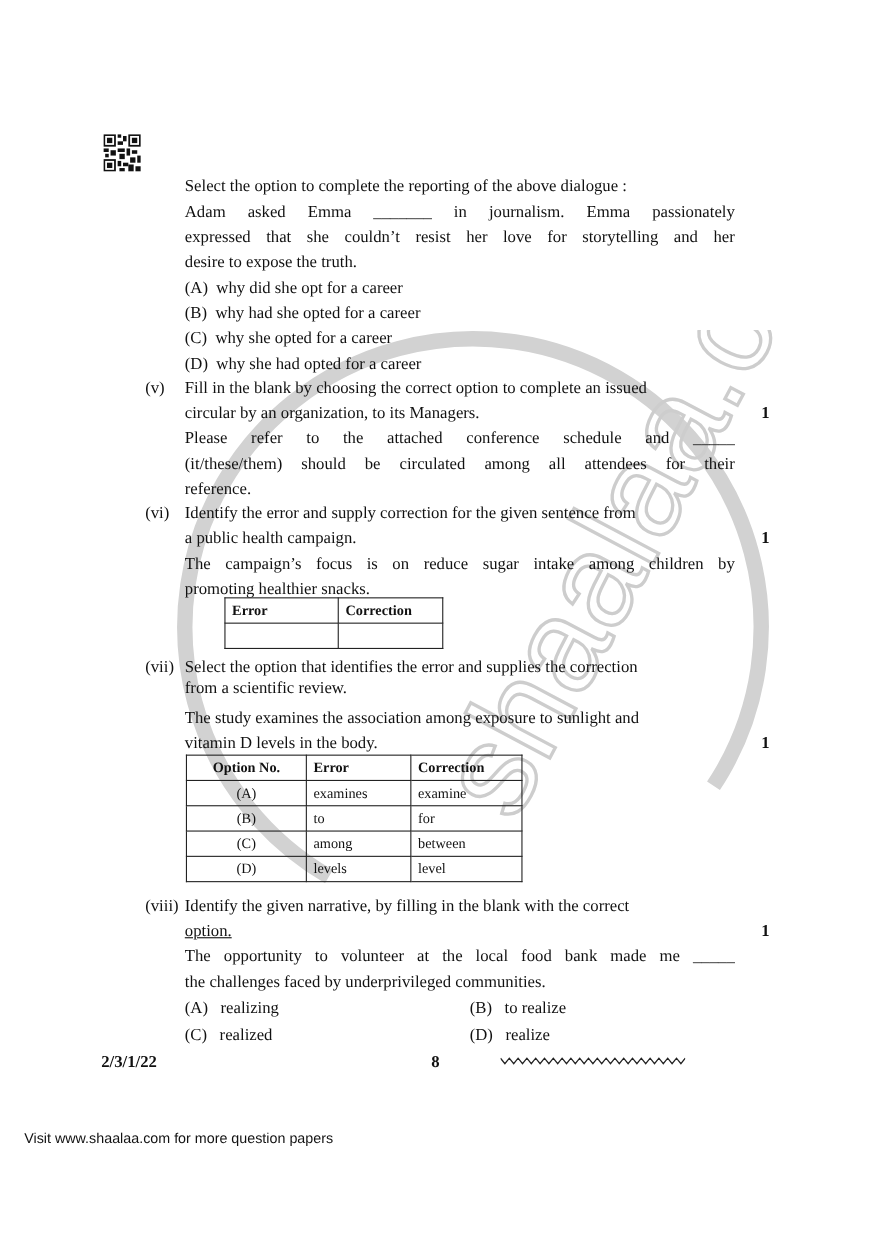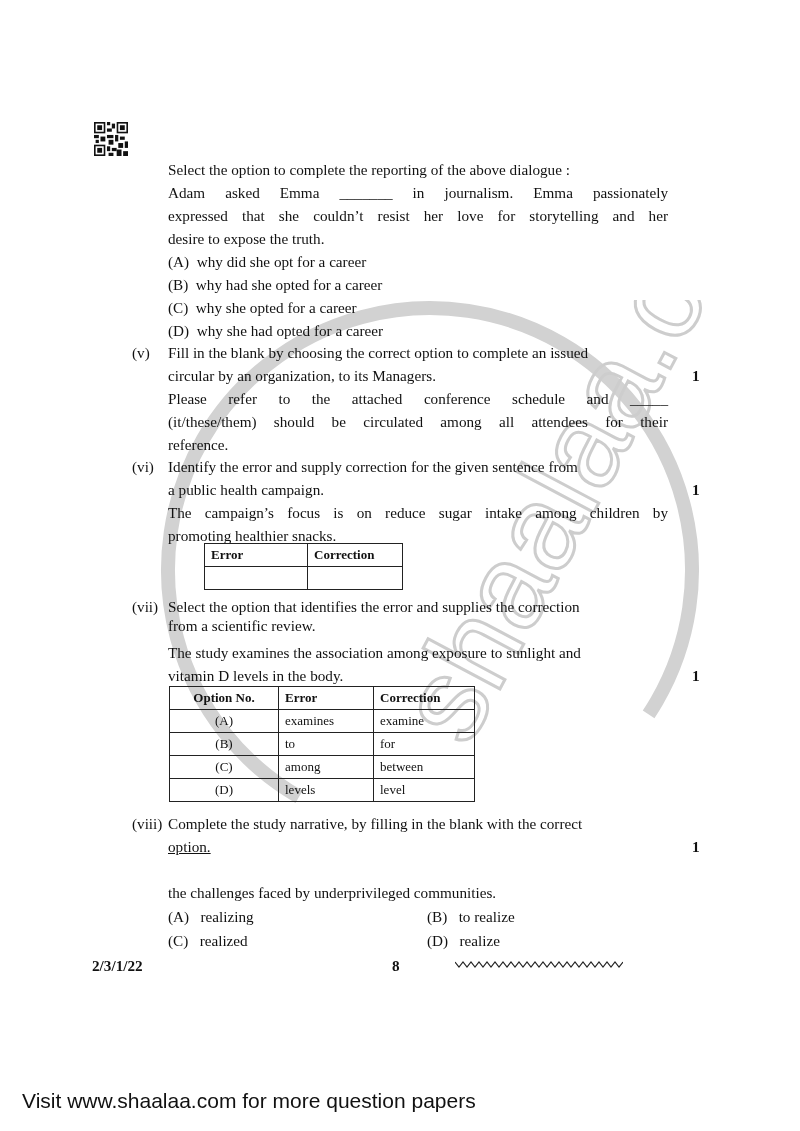--- a/index.html
+++ b/index.html
@@ -13,21 +13,21 @@
   .watermark { position:absolute; left:150px; top:300px; width:560px; height:540px; pointer-events:none; }
   .marks { position:absolute; left:692px; font-weight:bold; }
   .qnum { position:absolute; left:132px; }
   table.grid { position:absolute; border-collapse:collapse; font-family:"Liberation Serif","DejaVu Serif",serif; font-size:13px; }
   table.grid td, table.grid th { border:1.2px solid #222; height:22px; padding:0 6px; text-align:left; }
   table.grid th { font-weight:bold; }
   table.grid td.c { text-align:center; }
   .footer-code { position:absolute; left:92px; top:956px; font-weight:bold; }
   .footer-page { position:absolute; left:392px; top:956px; font-weight:bold; }
   .squiggle { position:absolute; left:455px; top:958px; width:168px; height:12px; }
-  .visit { position:absolute; left:22px; top:1089px; font-family:"Liberation Sans","DejaVu Sans",sans-serif; font-size:21px; color:#111; white-space:nowrap; }
+  .visit { position:absolute; left:22px; top:1027px; font-family:"Liberation Sans","DejaVu Sans",sans-serif; font-size:13px; color:#111; white-space:nowrap; }
 </style>
 </head>
 <body>
 
 <div class="page serif">
 
   <svg class="qr" viewBox="0 0 21 21">
     <rect width="21" height="21" fill="#fff"></rect>
     <g fill="#111">
       <rect x="0" y="0" width="7" height="7"></rect>
@@ -133,23 +133,24 @@
     </tr>
     <tr>
       <td class="c">(D)</td>
       <td>levels</td>
       <td>level</td>
     </tr>
   </tbody>
     </table>
 
   <div class="line" style="left:132px; top:814px;">(viii)</div>
-  <div class="line" style="left:168px; top:814px;">Complete the study narrative, by filling in the blank with the correct</div>
+  <div class="line" style="left:168px; top:814px;">Identify the given narrative, by filling in the blank with the correct</div>
   <div class="line" style="left:168px; top:837px;text-decoration:underline;">option.</div>
   <div class="line marks" style="top:837px;">1</div>
+  <div class="line just" style="left:168px; top:860px; width:500px;">The opportunity to volunteer at the local food bank made me _____</div>
   <div class="line" style="left:168px; top:883px;">the challenges faced by underprivileged communities.</div>
 
   <div class="line" style="left:168px; top:907px;"><span>(A)</span>&nbsp;&nbsp;&nbsp;<span>realizing</span></div>
   <div class="line" style="left:427px; top:907px;"><span>(B)</span>&nbsp;&nbsp;&nbsp;<span>to realize</span></div>
   <div class="line" style="left:168px; top:931px;"><span>(C)</span>&nbsp;&nbsp;&nbsp;<span>realized</span></div>
   <div class="line" style="left:427px; top:931px;"><span>(D)</span>&nbsp;&nbsp;&nbsp;<span>realize</span></div>
 
   <div class="footer-code line">2/3/1/22</div>
   <div class="footer-page line">8</div>
   <svg class="squiggle" viewBox="0 0 168 12">

